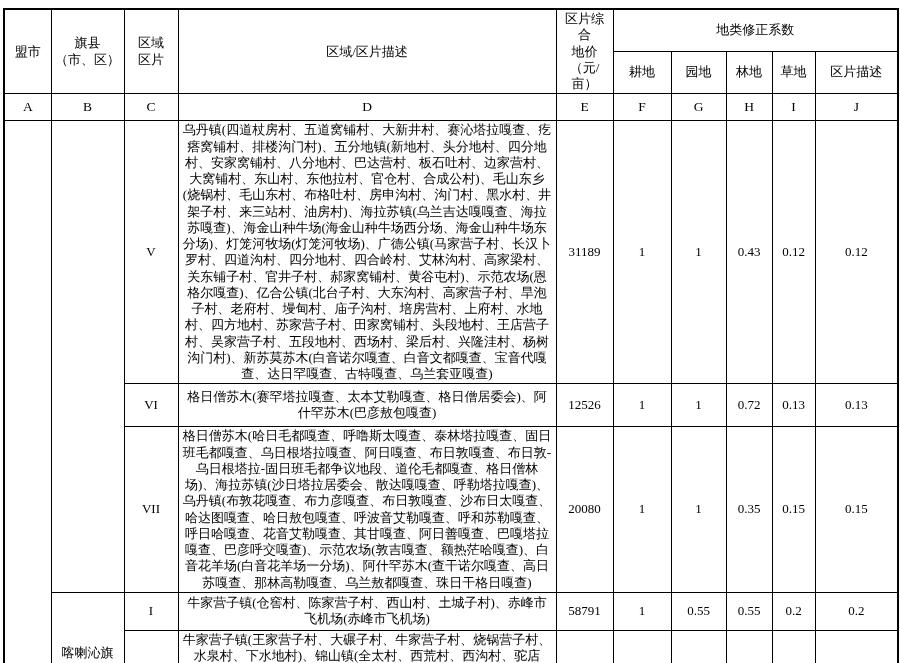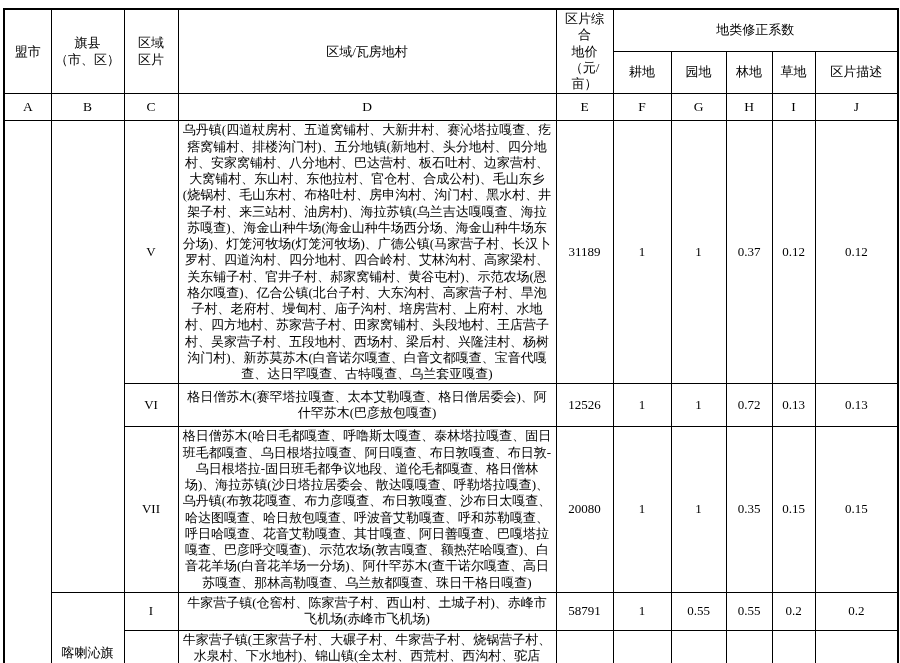--- a/index.html
+++ b/index.html
@@ -76,21 +76,21 @@
       </th>
       <th rowspan="2">
         <span class="hdr-line">旗县</span>
         <span class="hdr-line">（市、区）</span>
       </th>
       <th rowspan="2">
         <span class="hdr-line">区域</span>
         <span class="hdr-line">区片</span>
       </th>
       <th rowspan="2">
-        <span></span><span>区域/瓦房地村</span>
+        <span></span><span>区域/区片描述</span>
       </th>
       <th rowspan="2">
         <span class="hdr-line">区片综合</span>
         <span class="hdr-line">地价</span>
         <span class="hdr-line">（元/亩）</span>
       </th>
       <th colspan="5">地类修正系数</th>
     </tr>
     <tr class="hdr-row-2">
       <th>耕地</th>
@@ -114,21 +114,21 @@
     </tr>
 
     <tr style="height:243px">
       <td rowspan="5"></td>
       <td rowspan="3"></td>
       <td class="zone">V</td>
       <td class="desc">乌丹镇(四道杖房村、五道窝铺村、大新井村、赛沁塔拉嘎查、疙瘩窝铺村、排楼沟门村)、五分地镇(新地村、头分地村、四分地村、安家窝铺村、八分地村、巴达营村、板石吐村、边家营村、大窝铺村、东山村、东他拉村、官仓村、合成公村)、毛山东乡(烧锅村、毛山东村、布格吐村、房申沟村、沟门村、黑水村、井架子村、来三站村、油房村)、海拉苏镇(乌兰吉达嘎嘎查、海拉苏嘎查)、海金山种牛场(海金山种牛场西分场、海金山种牛场东分场)、灯笼河牧场(灯笼河牧场)、广德公镇(马家营子村、长汉卜罗村、四道沟村、四分地村、四合岭村、艾林沟村、高家梁村、关东铺子村、官井子村、郝家窝铺村、黄谷屯村)、示范农场(恩格尔嘎查)、亿合公镇(北台子村、大东沟村、高家营子村、旱泡子村、老府村、墁甸村、庙子沟村、培房营村、上府村、水地村、四方地村、苏家营子村、田家窝铺村、头段地村、王店营子村、吴家营子村、五段地村、西场村、梁后村、兴隆洼村、杨树沟门村)、新苏莫苏木(白音诺尔嘎查、白音文都嘎查、宝音代嘎查、达日罕嘎查、古特嘎查、乌兰套亚嘎查)</td>
       <td class="num">31189</td>
       <td class="num">1</td>
       <td class="num">1</td>
-      <td class="num">0.37</td>
+      <td class="num">0.43</td>
       <td class="num">0.12</td>
       <td class="num">0.12</td>
     </tr>
 
     <tr style="height:43px">
       <td class="zone">VI</td>
       <td class="desc">格日僧苏木(赛罕塔拉嘎查、太本艾勒嘎查、格日僧居委会)、阿什罕苏木(巴彦敖包嘎查)</td>
       <td class="num">12526</td>
       <td class="num">1</td>
       <td class="num">1</td>

